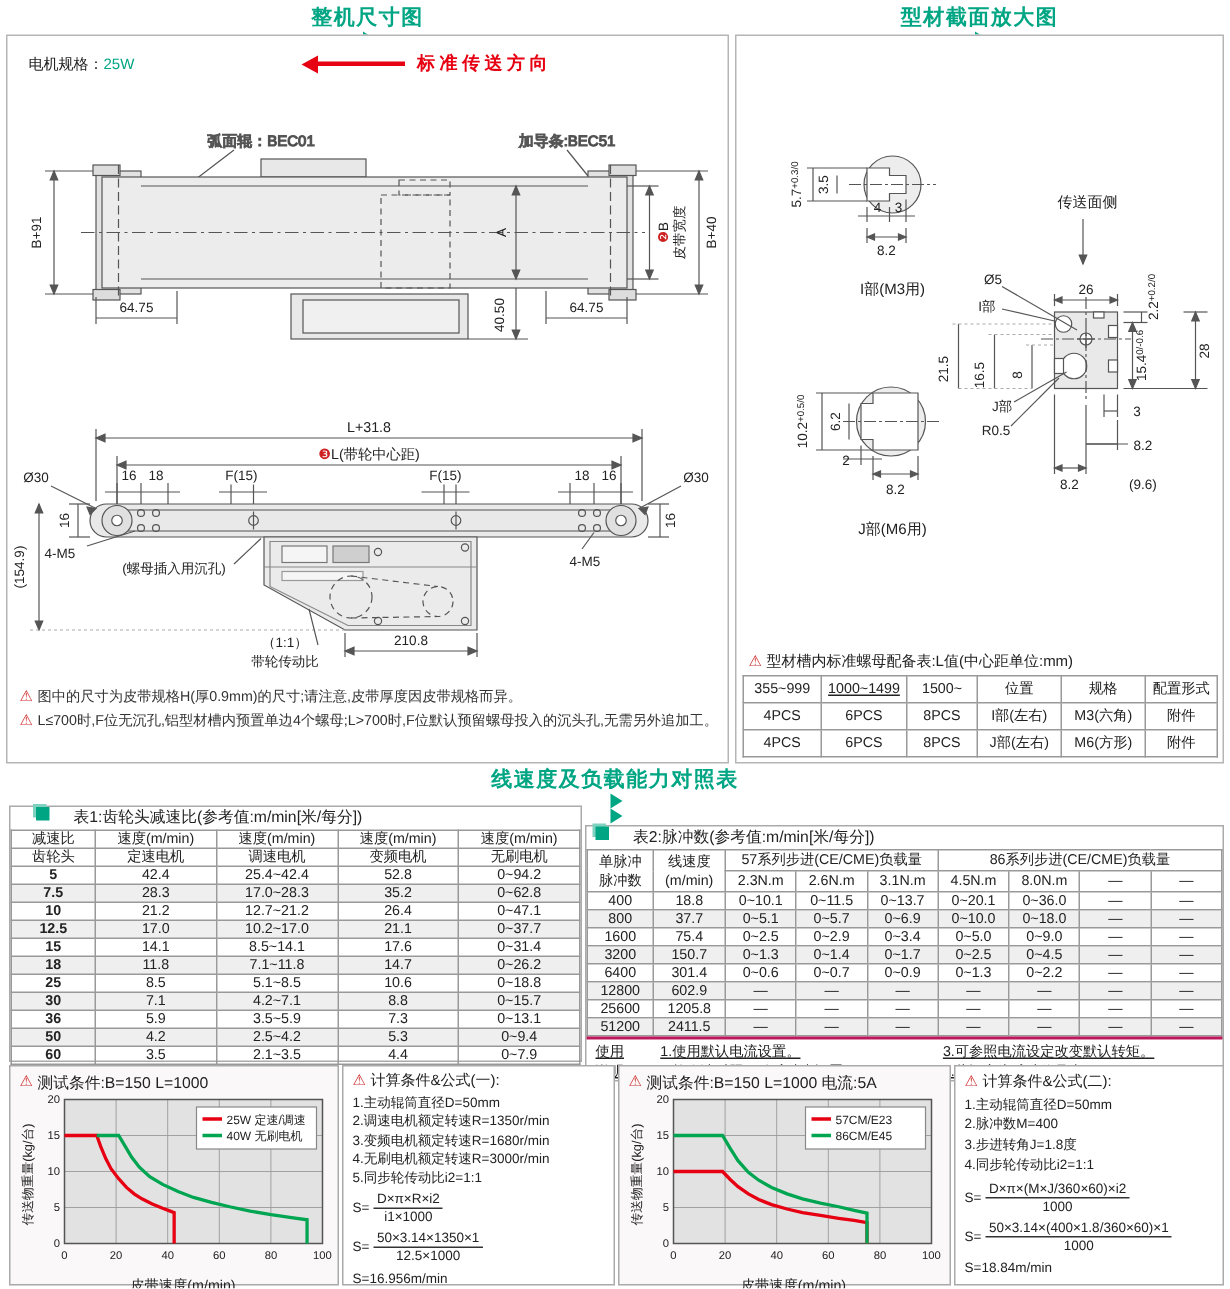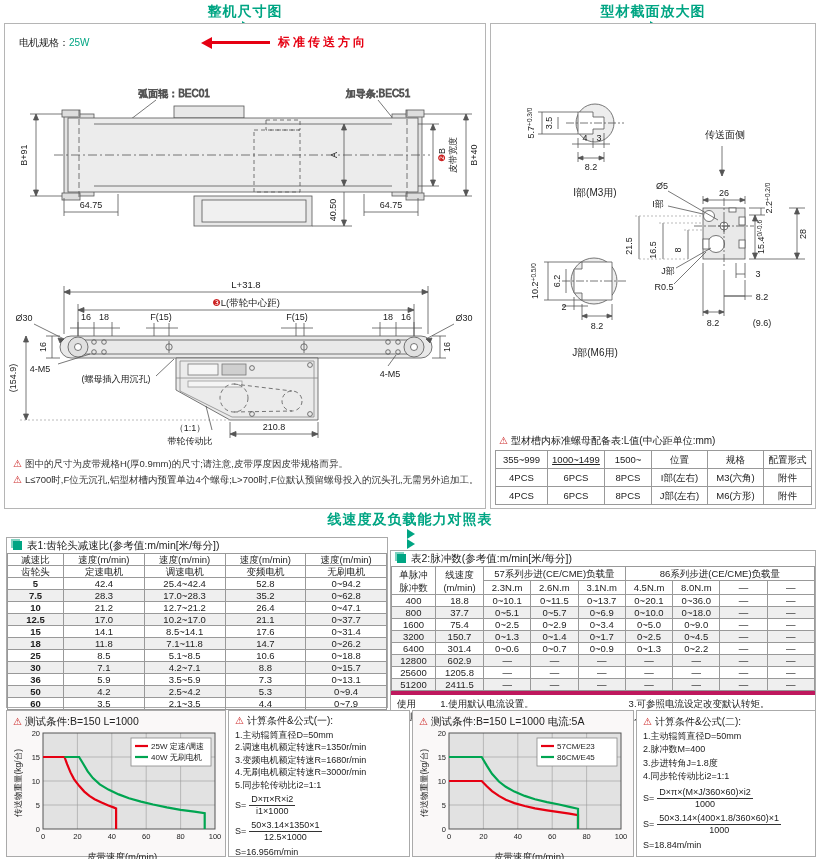--- a/index.html
+++ b/index.html
@@ -22,24 +22,24 @@
   svg text{font-family:"Liberation Sans","DejaVu Sans",sans-serif;}
   .dim{font-size:9px;fill:#222;}
   .dimb{font-size:9.5px;fill:#222;}
   .tol{font-size:6.5px;fill:#222;}
   .cap{font-size:10px;fill:#222;}
   table{border-collapse:collapse;table-layout:fixed;width:100%;}
   th,td{border:1px solid #999;text-align:center;padding:0;font-size:9.5px;height:11px;line-height:11px;font-weight:normal;overflow:hidden;white-space:nowrap;}
   .t1 tbody tr:nth-child(even) td{background:#efefef;}
   .t1 tbody td:first-child{font-weight:bold;}
   .t2 tbody tr:nth-child(even) td{background:#efefef;}
-  .tbl-title{display:flex;align-items:center;font-size:10.5px;height:15px;padding-left:3px;}
+  .tbl-title{display:flex;font-size:10.5px;height:15px;padding-left:3px;gap:11px;}
   .sq{display:inline-block;width:9px;height:9px;background:#00a583;box-shadow:-2px -2px 0 0 #7fd2c0;margin:0 5px 0 3px;}
   .tbox{position:absolute;border:1px solid #aaa;background:#fff;}
-  .use-row{display:flex;font-size:9.5px;border-top:4px solid #be185d;}
+  .use-row{display:flex;font-size:9.5px;border-top:2px solid #be185d;text-decoration:underline;}
   .use-lab{width:42px;padding:2px 0 0 6px;line-height:13px;}
   .use-col{width:190px;padding:2px 0 0 2px;line-height:13px;}
   .bbox{position:absolute;border:1px solid #aaa;background:#faf8f8;}
   .cond{font-size:10.5px;padding:3px 0 0 6px;height:15px;display:flex;align-items:center;}
   .chart-wrap{position:relative;height:122px;margin-left:12px;}
   .ylab{position:absolute;left:-55px;top:48px;width:110px;text-align:center;font-size:8.5px;transform:rotate(-90deg);}
   .xlab{text-align:center;font-size:9.5px;margin-left:12px;}
   .tick{font-size:7.5px;fill:#222;}
   .leg{font-size:8px;fill:#222;}
   .calc{padding:4px 6px;font-size:9px;line-height:12.5px;}

